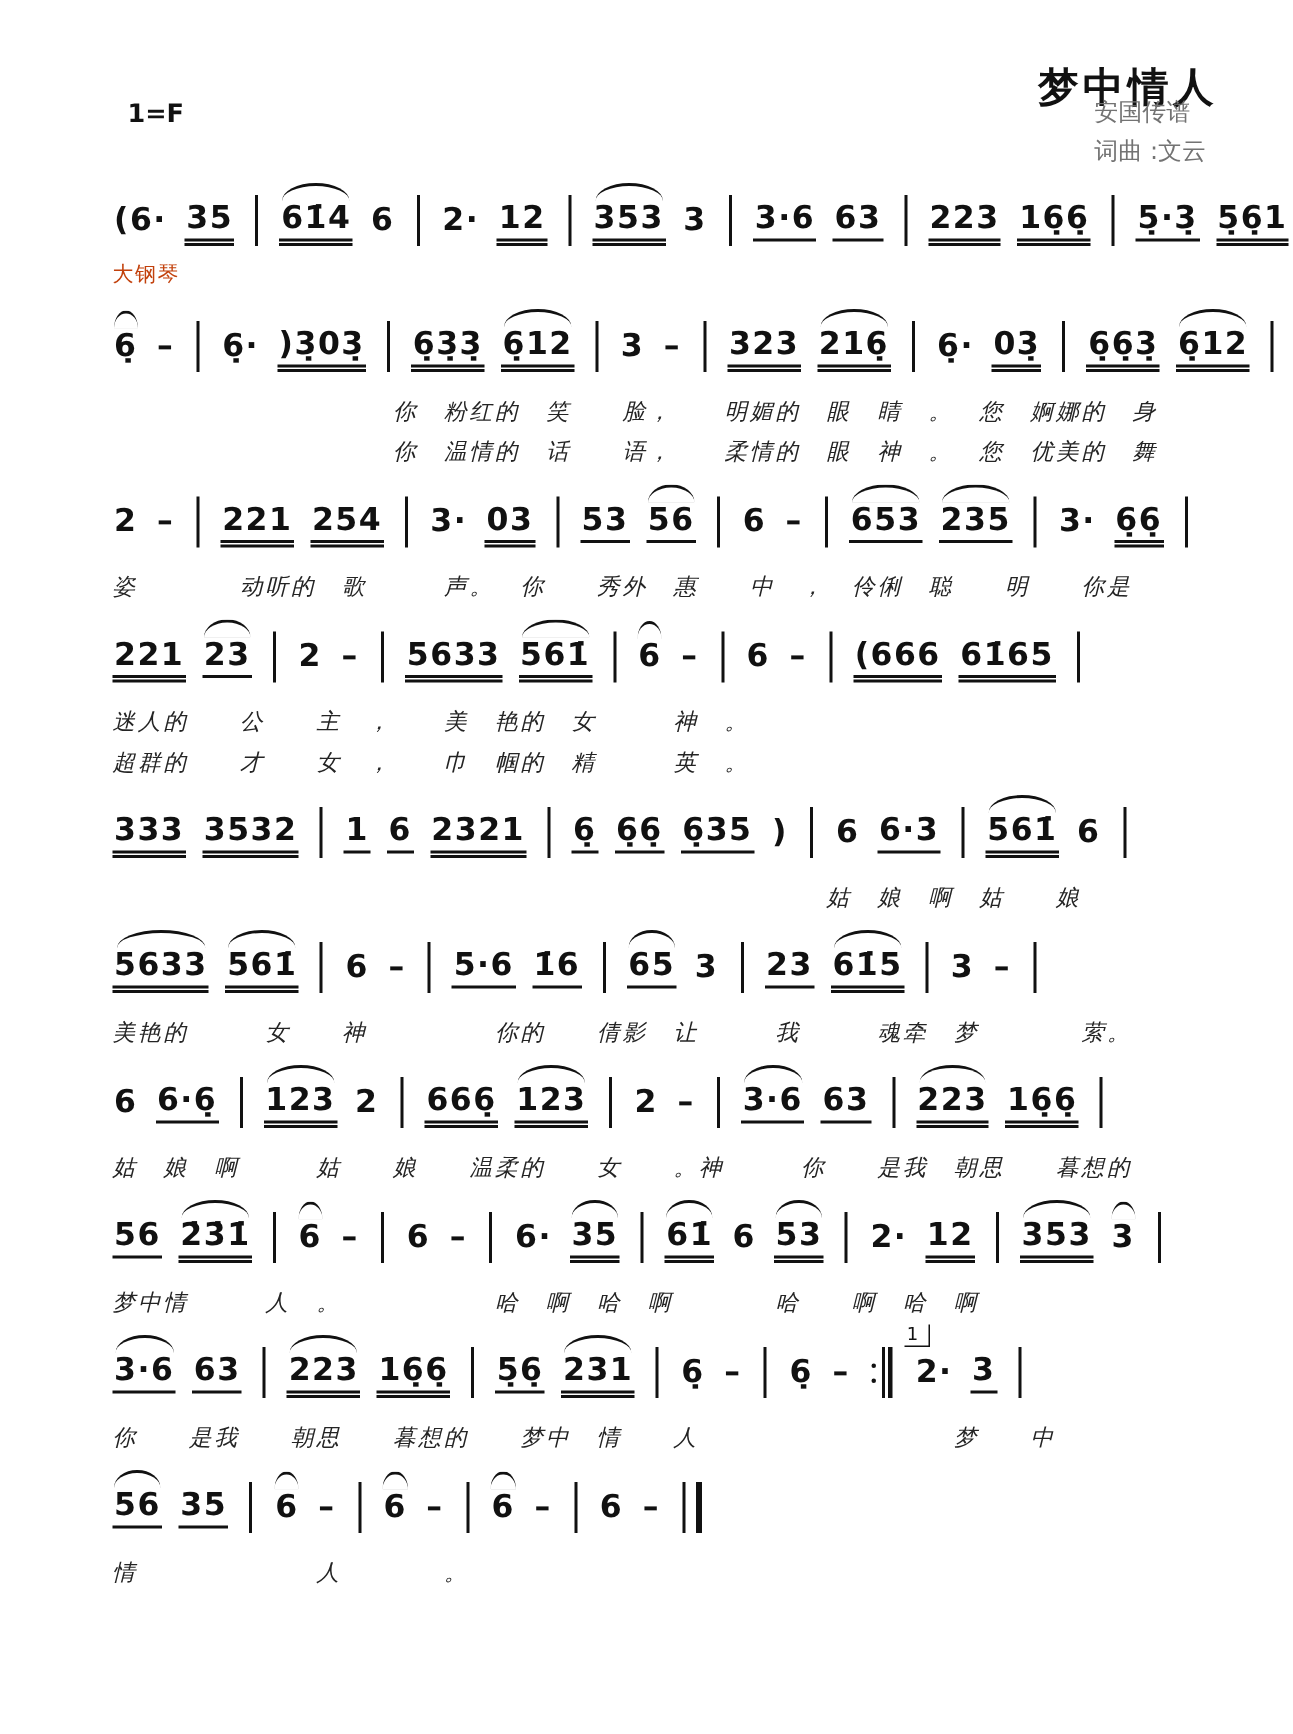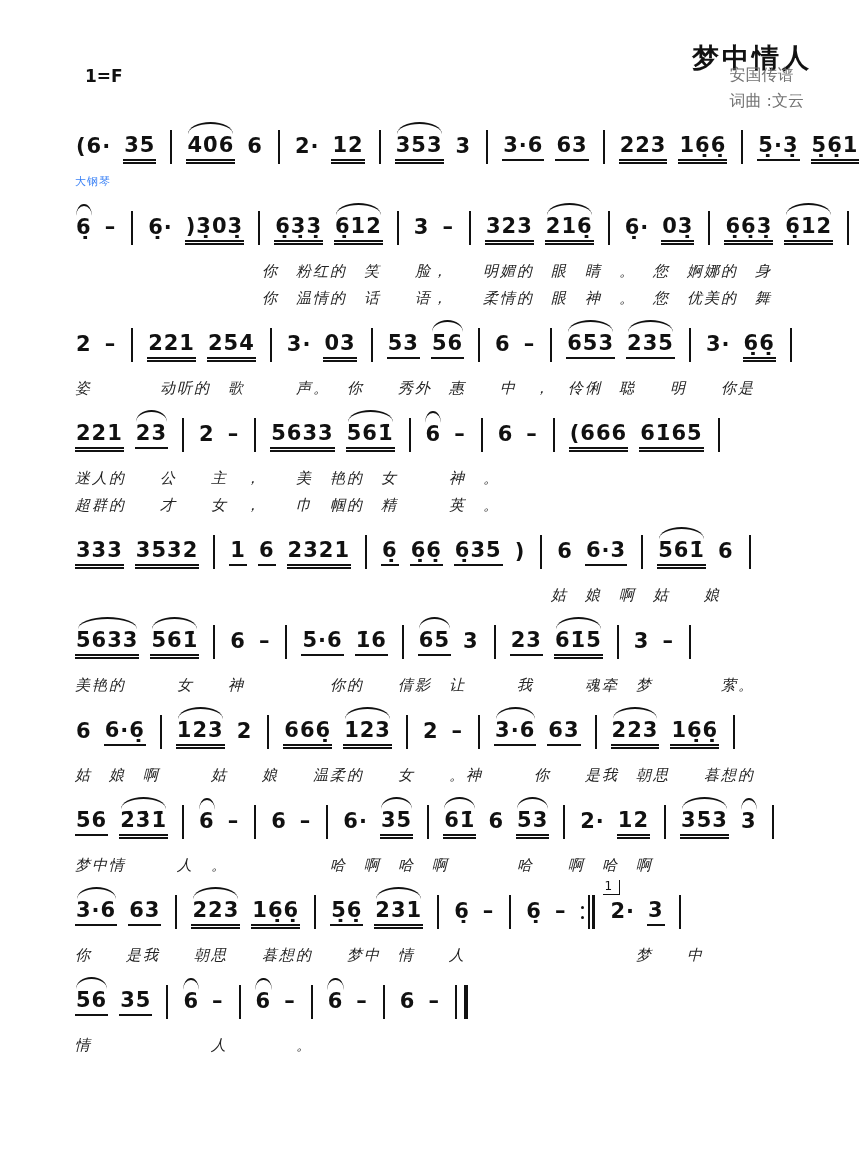--- a/index.html
+++ b/index.html
@@ -46,21 +46,21 @@
     padding:0 6px 2px 1px;
   }
   .barline{display:inline-block;width:2px;height:34px;background:#111;margin:0 3px;flex:none;}
   .barline.f{width:7px;background:transparent;border-left:2px solid #111;border-right:4px solid #111;}
   .barline.re{width:14px;background:transparent;display:flex;align-items:center;justify-content:flex-end;gap:2px;}
   .re .dots{display:flex;flex-direction:column;gap:7px;margin-right:2px;}
   .re .dots i{width:3px;height:3px;border-radius:50%;background:#111;}
   .re .b1{width:2px;height:34px;background:#111;}
   .re .b2{width:4px;height:34px;background:#111;}
   
-  .instrument-label{font-size:11px;color:#3b82f6;margin-top:4px;letter-spacing:1px;}
+  .instrument-label{font-size:14px;color:#c2410c;margin-top:4px;letter-spacing:1px;}
   .lyric-line{
     font-size:15px;color:#242424;letter-spacing:2px;
     white-space:pre;margin-top:13px;line-height:1.0;font-style:italic;
   }
   .lyric-line + .lyric-line{margin-top:12px;}
 </style>
 </head>
 <body>
 
 <div class="page">
@@ -71,21 +71,21 @@
       <div>安国传谱</div>
       <div>词曲 :文云</div>
     </div>
   </div>
   <div>
       <div class="music-system">
         <div class="note-line">
           <span class="tok">(6·</span>
           <span class="tok u2">35</span>
           <span class="barline s"></span>
-          <span class="tok u2 arc">40̇6</span>
+          <span class="tok u2 arc">61̇4</span>
           <span class="tok">6</span>
           <span class="barline s"></span>
           <span class="tok">2·</span>
           <span class="tok u2">12</span>
           <span class="barline s"></span>
           <span class="tok u2 arc">353</span>
           <span class="tok">3</span>
           <span class="barline s"></span>
           <span class="tok u1">3·6</span>
           <span class="tok u1">63</span>

